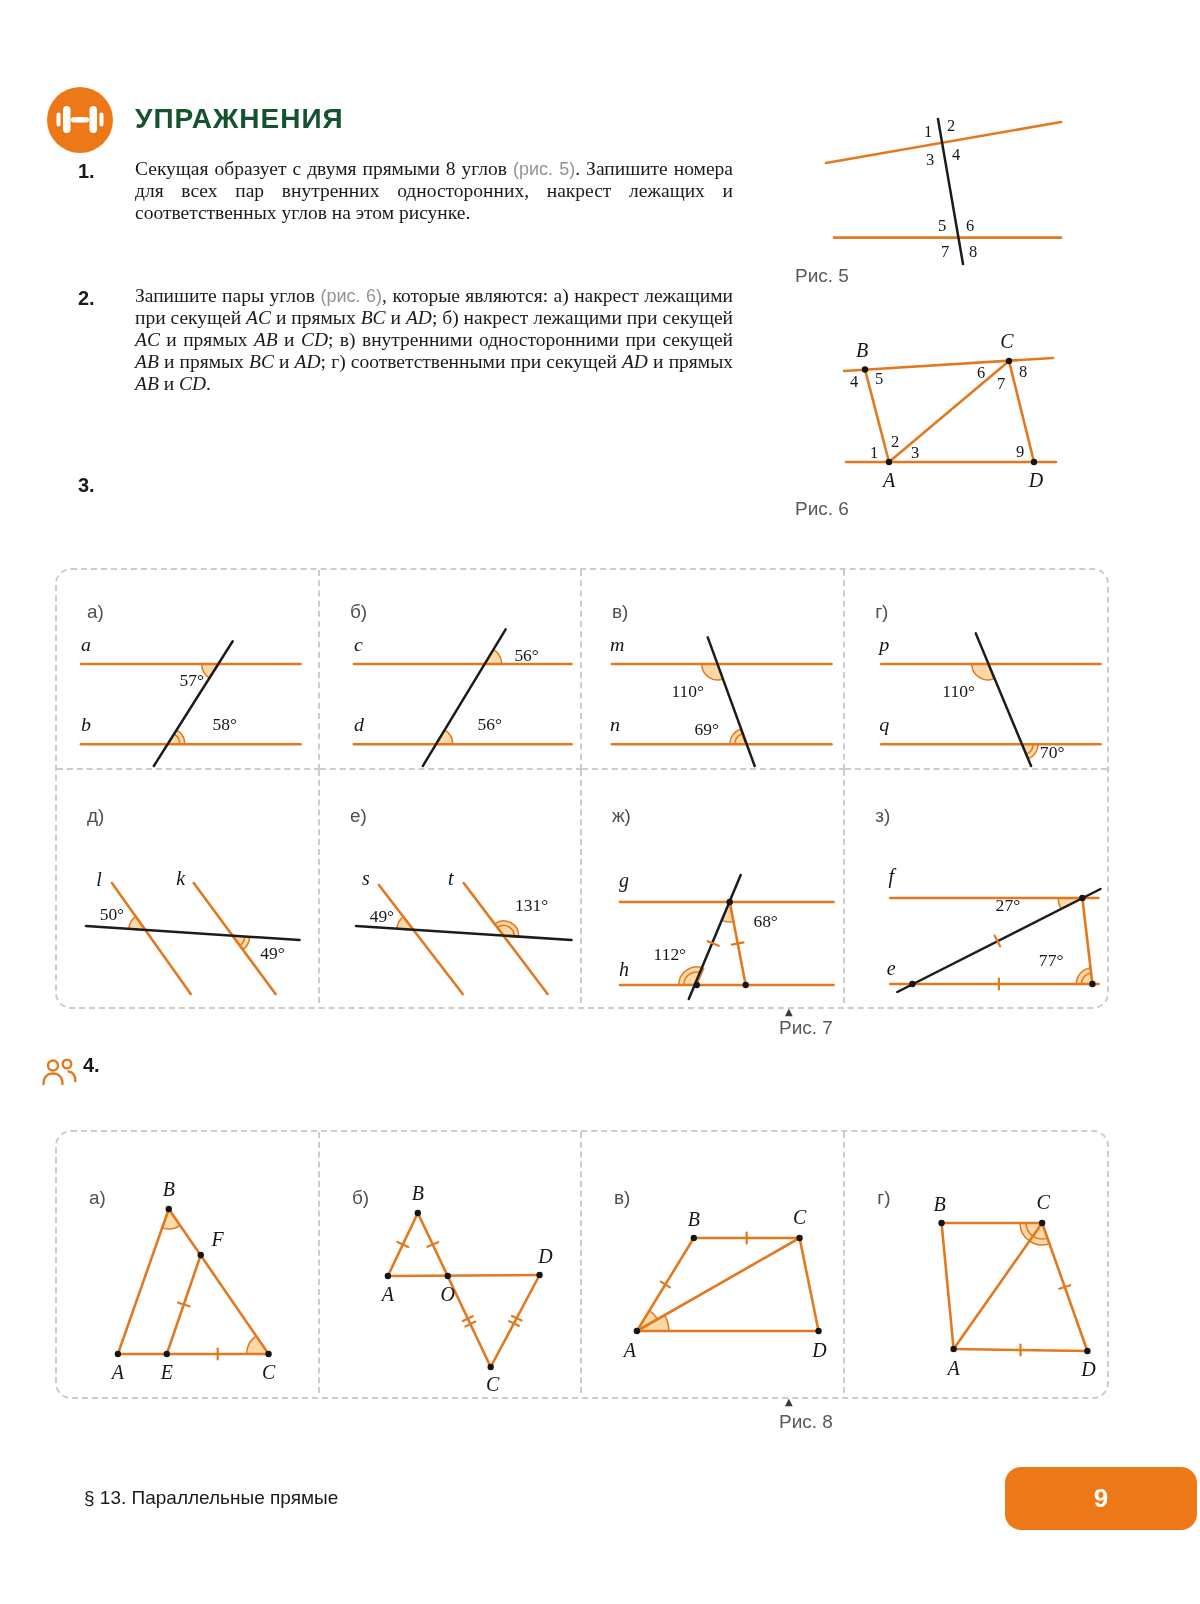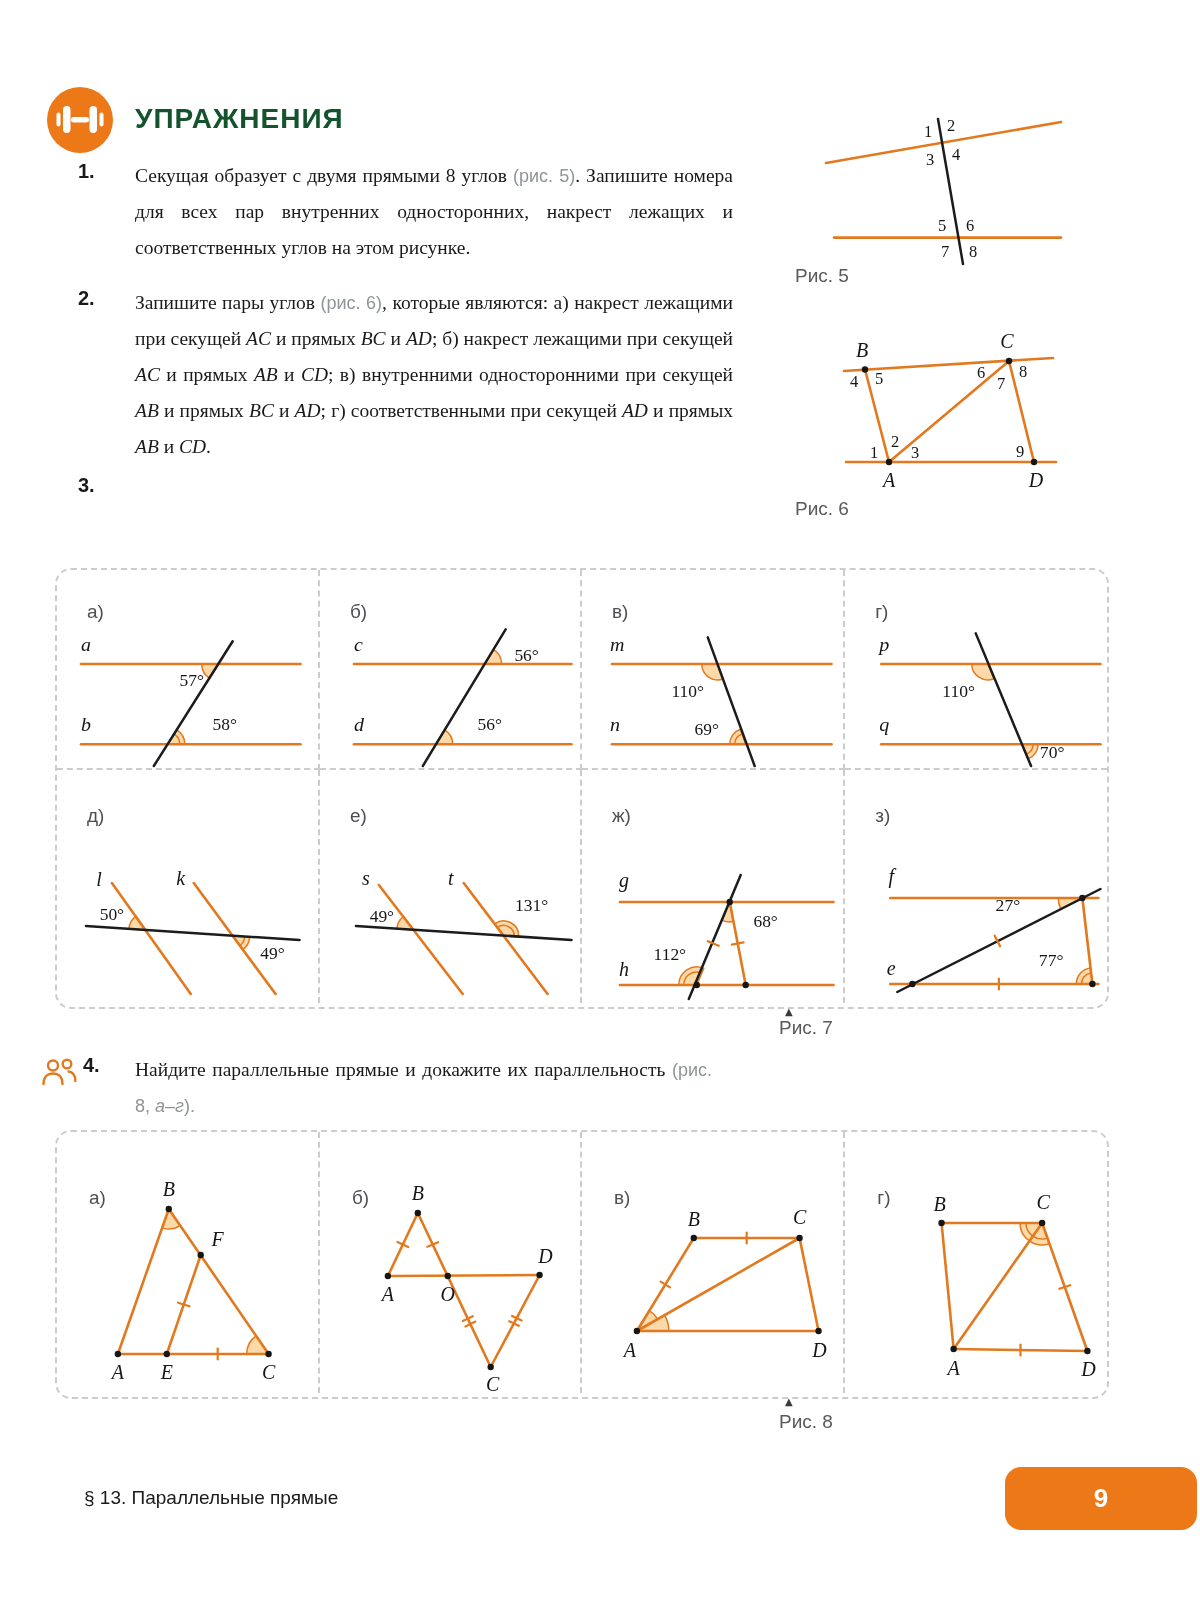--- a/index.html
+++ b/index.html
@@ -6,21 +6,21 @@
   .page{position:relative;width:1200px;height:1604px;background:#fff;overflow:hidden;
         font-family:"Liberation Serif",serif;color:#161616;}
   .abs{position:absolute;}
   
   .hicon{left:46px;top:86px;width:68px;height:68px;}
   .htitle{left:135px;top:103px;font-family:"Liberation Sans",sans-serif;font-weight:700;
           font-size:28px;letter-spacing:1px;color:#14532d;}
   
   .exnum{width:34px;text-align:left;font-family:"Liberation Sans",sans-serif;
          font-weight:700;font-size:20px;color:#1a1a1a;}
-  .extext{font-size:19.5px;line-height:36px;text-align:justify;color:#1a1a1a;}
+  .extext{font-size:19.5px;line-height:22px;text-align:justify;color:#1a1a1a;}
   .seg-m{font-style:italic;}
   .seg-ref{font-family:"Liberation Sans",sans-serif;color:#8F9496;font-size:18px;}
   .seg-refi{font-family:"Liberation Sans",sans-serif;color:#8F9496;font-size:18px;font-style:italic;}
   
   .cap{font-family:"Liberation Sans",sans-serif;font-size:19px;color:#58595B;}
   .marker{font-size:10px;color:#3a3a3a;font-family:"DejaVu Sans",sans-serif;margin-left:6px;}
   
   .panel{border:2px dashed #CCCCCC;border-radius:16px;display:grid;}
   .p7{left:55px;top:568px;width:1050px;height:437px;
       grid-template-columns:repeat(4,1f r);grid-template-columns:repeat(4,1fr);
@@ -77,21 +77,20 @@
 
   <svg class="abs" style="left:40px;top:1057px;width:38px;height:30px;" viewBox="0 0 38 30">
     <g fill="none" stroke="#E2791F" stroke-width="2.4" stroke-linecap="round">
       <circle cx="13" cy="8.5" r="5"></circle>
       <path d="M3.5,27 c0,-7 4,-10.5 9.5,-10.5 s9.5,3.5 9.5,10.5"></path>
       <circle cx="27" cy="7" r="4.3"></circle>
       <path d="M28.5,14.5 c4.5,0.5 6.8,4 6.8,9.5"></path>
     </g>
   </svg>
   <div class="abs exnum" style="left:83px;top:1054px;">4.</div>
-  <div class="abs extext" style="left:135px;top:1052px;width:577px;"><span>Найдите параллельные прямые и докажите их параллельность </span><span class="seg-ref">(рис. 8, </span><span class="seg-refi">а–г</span><span class="seg-ref">).</span></div>
 
   <svg class="abs" style="left:770px;top:90px;width:330px;height:185px;" viewBox="0 0 330 185">
     <line class="ol" x1="56" y1="73" x2="291" y2="32"></line>
     <line class="ol" x1="64" y1="147.6" x2="291" y2="147.6"></line>
     <line class="bl" x1="168" y1="29" x2="193" y2="174"></line>
     <g>
       <text class="num tc" x="158" y="47">1</text>
       <text class="num tc" x="181" y="41">2</text>
       <text class="num tc" x="160" y="75">3</text>
       <text class="num tc" x="186" y="70">4</text>

